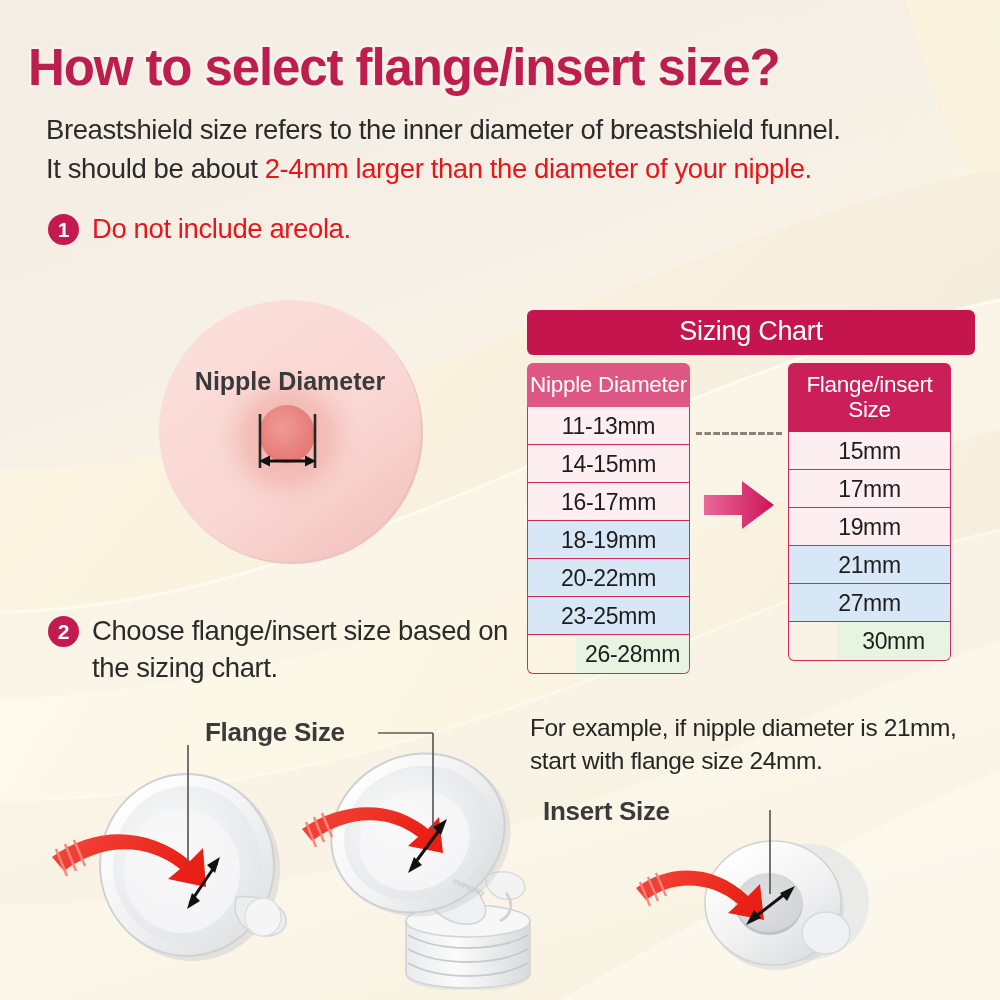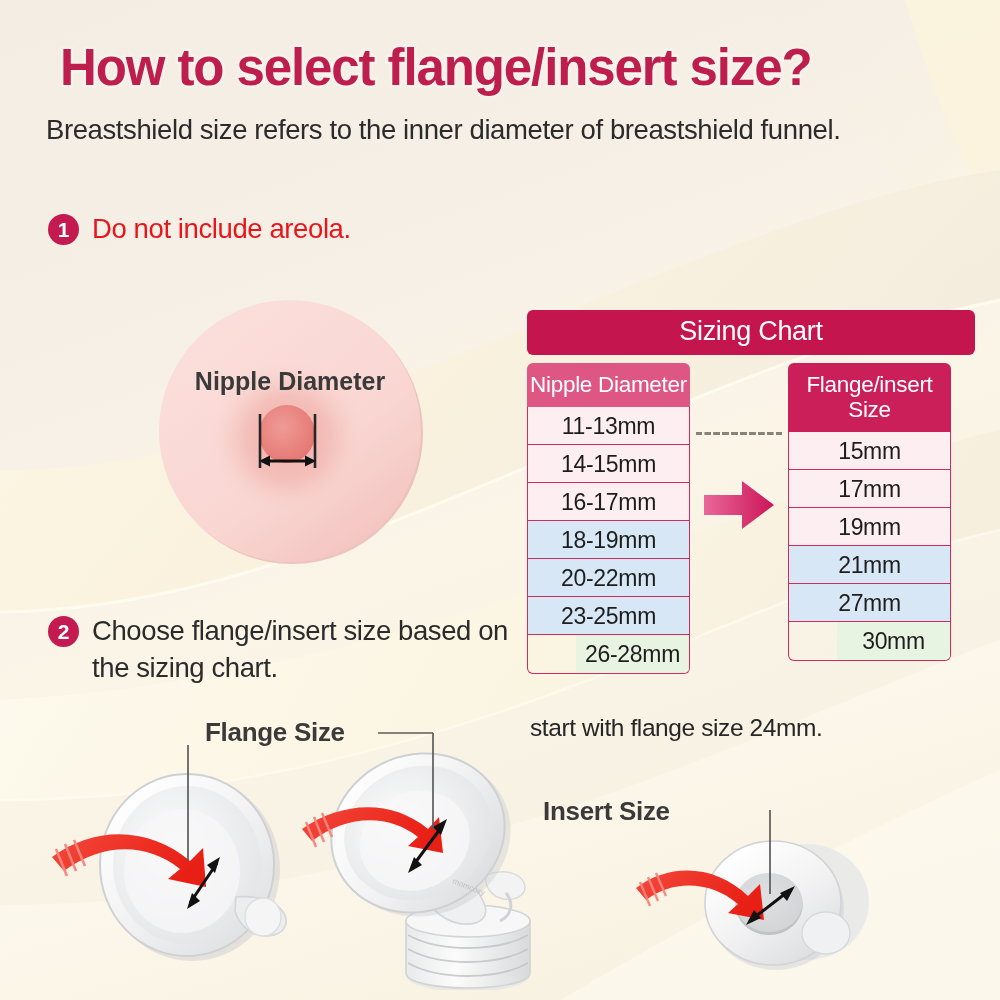--- a/index.html
+++ b/index.html
@@ -12,21 +12,21 @@
   }
 
   
   #bg { position:absolute; inset:0; z-index:0; }
 
   
   .layer { position:absolute; z-index:2; }
 
   
   #title {
-    left:60px; top:38px; width:920px;
+    left:28px; top:38px; width:920px;
     font-size:51px; font-weight:bold; letter-spacing:-1.1px;
     color:#be1e4d;
     -webkit-text-stroke:5px #f7f3ec;
     paint-order: stroke fill;
   }
   #subtitle {
     left:46px; top:110px; width:920px;
     font-size:27.5px; line-height:1.42; color:#2b2b2b;
     letter-spacing:-0.4px;
   }
@@ -158,20 +158,21 @@
   <path d="M560,1000 C680,930 830,845 1000,770 L1000,1000 Z" fill="#fdfaef" opacity="0.7"></path>
 
   <path d="M0,612 C180,610 340,545 520,470 C690,400 850,330 1000,300" fill="none" stroke="#fffdf2" stroke-width="3" opacity="0.75"></path>
   <path d="M0,800 C200,800 400,755 620,668 C790,600 900,552 1000,530" fill="none" stroke="#fffdf2" stroke-width="2.5" opacity="0.6"></path>
 </svg>
 
 <div class="layer" id="title">How to select flange/insert size?</div>
 
 <div class="layer" id="subtitle">
   <div>Breastshield size refers to the inner diameter of breastshield funnel.</div>
+  <div><span>It should be about </span><span class="hl">2-4mm larger than the diameter of your nipple.</span></div>
 </div>
 
 <div class="layer step" id="step1">
   <div class="badge">1</div>
   <div class="step-text">
     <span class="warn">Do not include areola.</span>
   </div>
 </div>
 
 <svg class="layer" id="breast" viewBox="0 0 290 268">
@@ -275,20 +276,21 @@
           <div class="cell t1">19mm</div>
           <div class="cell t2">21mm</div>
           <div class="cell t2">27mm</div>
           <div class="cell t3">30mm</div>
         </div>
     </div>
   </div>
 </div>
 
 <div class="layer" id="example">
+  <div>For example, if nipple diameter is 21mm,</div>
   <div>start with flange size 24mm.</div>
 </div>
 
 <div class="layer step" id="step2">
   <div class="badge">2</div>
   <div class="step-text">Choose flange/insert size based on the sizing chart.</div>
 </div>
 
 <div class="layer callout" id="flange-label">Flange Size</div>
 <div class="layer callout" id="insert-label">Insert Size</div>

